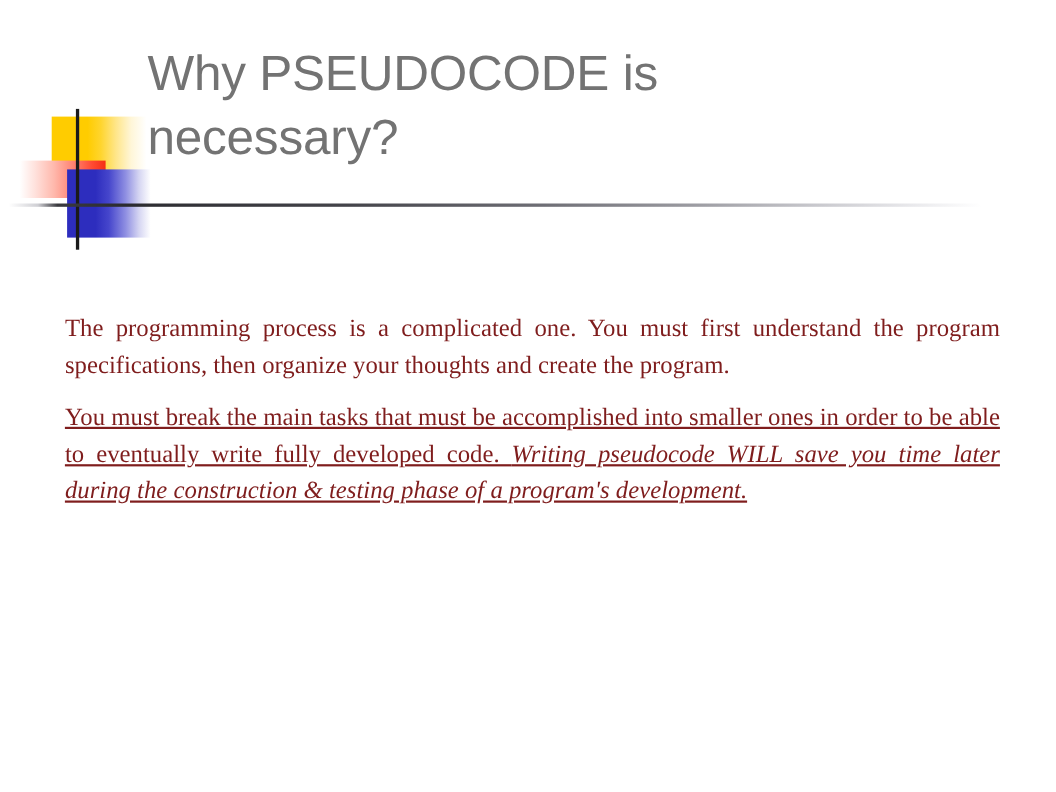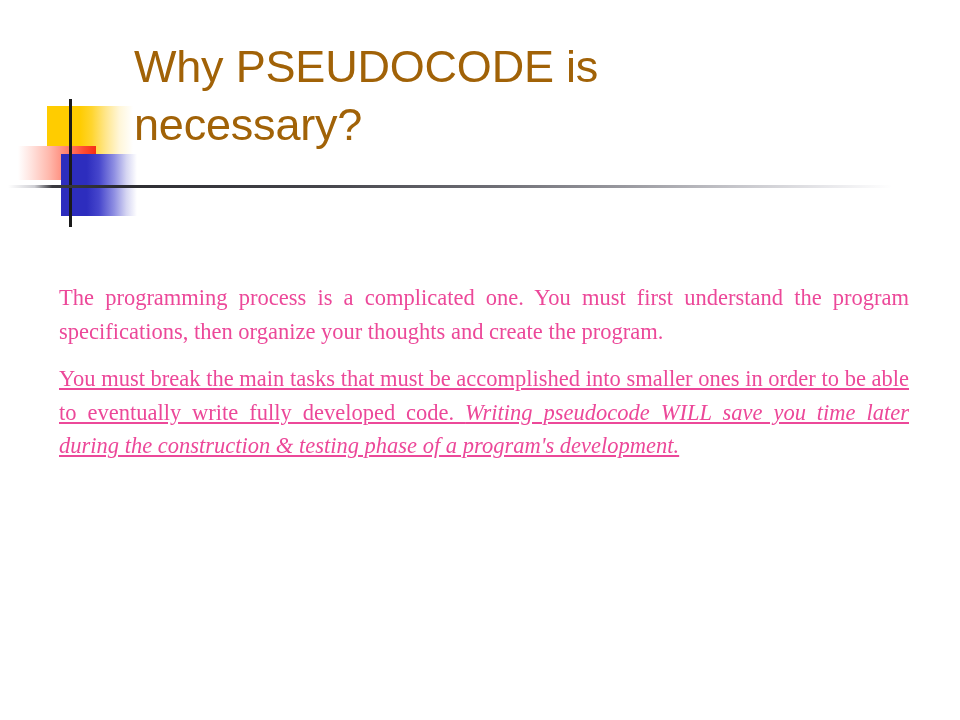--- a/index.html
+++ b/index.html
@@ -95,37 +95,37 @@
   
   .title {
     position: absolute;
     left: 134px;
     top: 38px;
     width: 700px;
     font-family: "Liberation Sans", "DejaVu Sans", sans-serif;
     font-size: 45px;
     line-height: 58px;
     letter-spacing: -0.2px;
-    color: #a16207;
+    color: #737373;
     white-space: pre-line;
   }
 
   
   .body-copy {
     position: absolute;
     left: 59px;
     top: 281px;
     width: 866px;
   }
   .para {
     margin: 0 16px 14px 0;
     font-family: "Liberation Serif", "DejaVu Serif", serif;
     font-size: 22.5px;
     line-height: 33.5px;
-    color: #ec4899;
+    color: #7f1d1d;
     text-align: justify;
     text-justify: inter-word;
   }
   .para:last-child { margin-bottom: 0; text-decoration: underline; }
   .para .em {
     font-style: italic;
   }
 </style>
 </head>
 <body>

